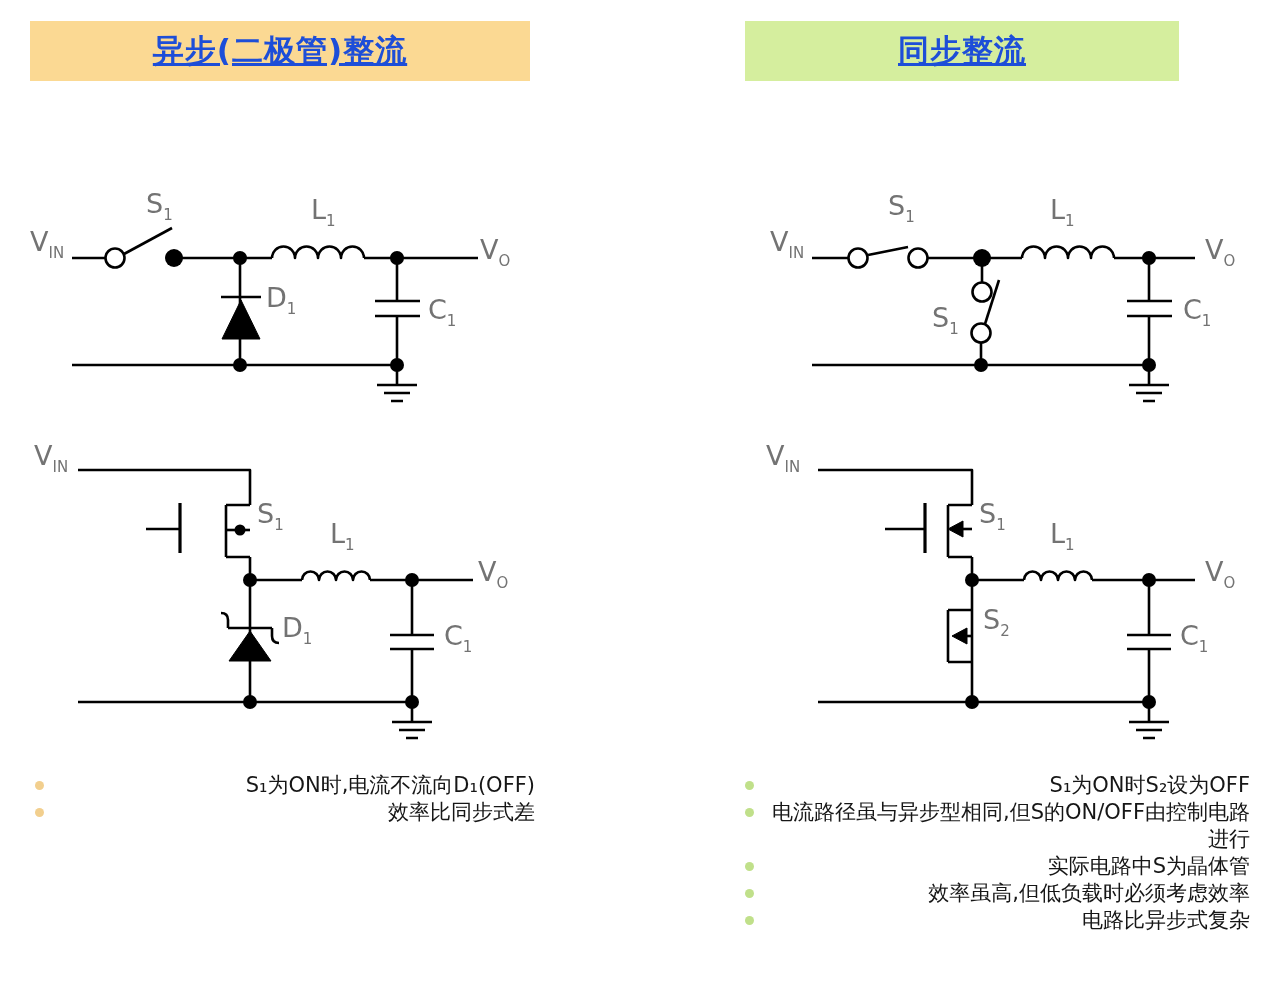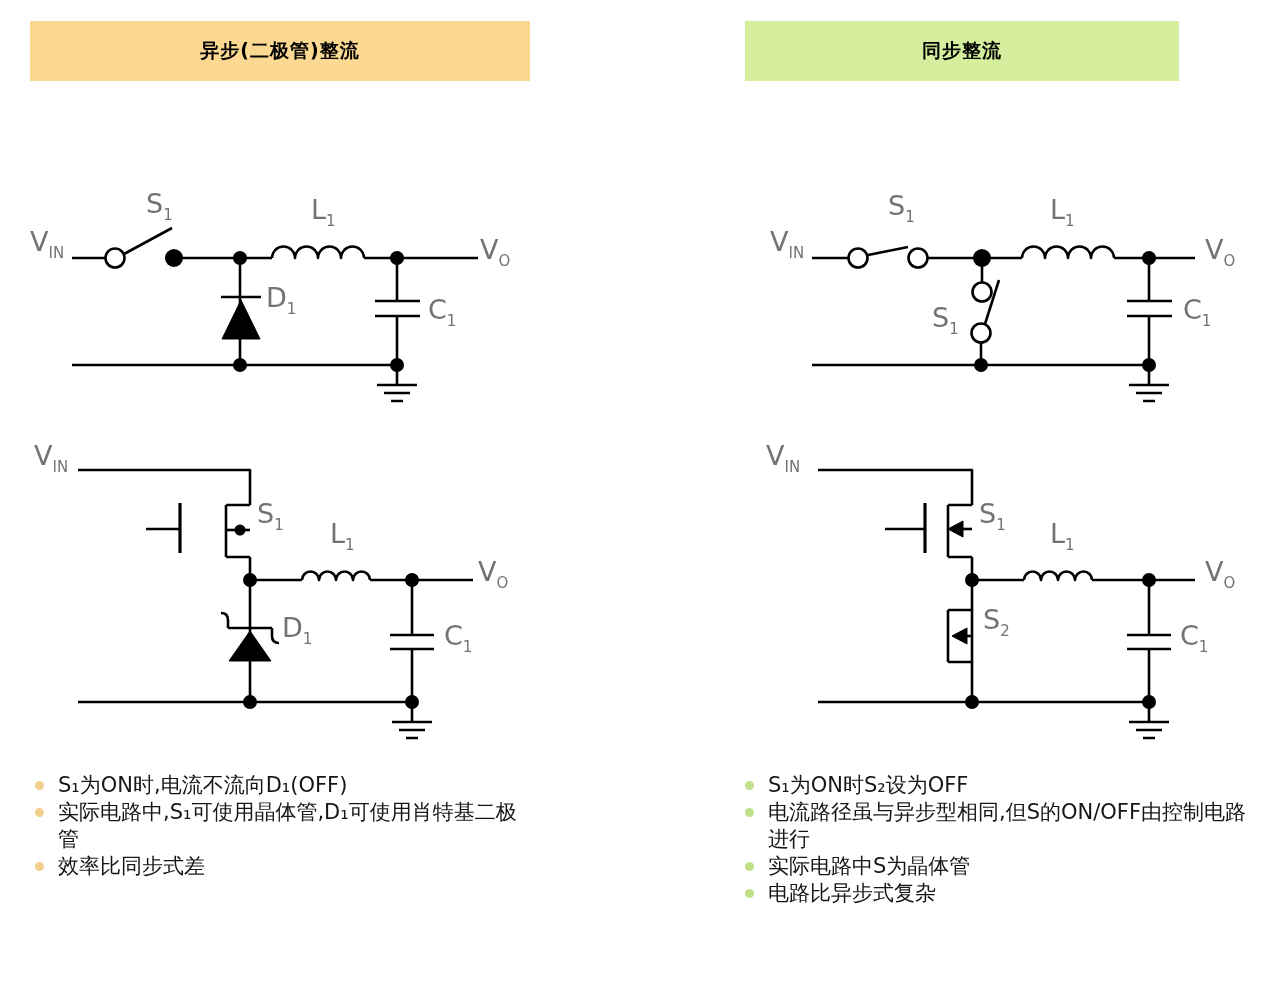--- a/index.html
+++ b/index.html
@@ -7,37 +7,37 @@
     --right-header-bg:#D5EE9E;
     --left-bullet:#F2CF8E;
     --right-bullet:#C0E08A;
     --ink:#111111;
   }
   html,body{margin:0;padding:0;background:#ffffff;}
   body{font-family:"DejaVu Sans",sans-serif;color:var(--ink);}
   #canvas{position:relative;width:1279px;height:996px;background:#ffffff;overflow:hidden;}
 
   .hdr{position:absolute;display:flex;align-items:center;justify-content:center;
-       font-size:19px;font-weight:bold;letter-spacing:1px;color:#000000;}
+       font-size:31px;font-weight:bold;letter-spacing:1px;color:#1d4ed8;text-decoration:underline;}
   .hdr.left{left:30px;top:21px;width:500px;height:60px;background:var(--left-header-bg);}
   .hdr.right{left:745px;top:21px;width:434px;height:60px;background:var(--right-header-bg);}
 
   #wires{position:absolute;left:0;top:0;}
   #wires path,#wires line{stroke:#000;stroke-width:2.6;fill:none;stroke-linecap:butt;stroke-linejoin:round;}
   #wires .thick{stroke-width:3.2;}
   #wires circle.node{fill:#000;stroke:none;}
   #wires circle.contact{fill:#fff;stroke:#000;stroke-width:2.6;}
   #wires polygon.solid{fill:#000;stroke:#000;stroke-width:1;}
 
   .clabel{position:absolute;font-size:27px;color:#737373;line-height:1;white-space:nowrap;}
   .clabel .sub{font-size:15px;vertical-align:-7px;}
 
   .notes{position:absolute;font-size:21px;line-height:27px;color:#161616;}
   .notes ul{list-style:none;margin:0;padding:0;}
-  .notes li{position:relative;padding-left:23px;margin:0;}
+  .notes li{position:relative;padding-left:23px;margin:0;text-align:right;}
   .notes .dot{position:absolute;left:0;top:9px;width:9px;height:9px;border-radius:50%;}
   .notes.left-col .dot{background:var(--left-bullet);}
   .notes.right-col .dot{background:var(--right-bullet);}
 </style>
 </head>
 <body>
 
 <div id="canvas">
 
   <div class="hdr left">异步(二极管)整流</div>
@@ -199,27 +199,27 @@
   <div class="clabel" style="left:766px;top:442px"><span>V</span><span class="sub">IN</span></div>
   <div class="clabel" style="left:979px;top:500px"><span>S</span><span class="sub">1</span></div>
   <div class="clabel" style="left:983px;top:606px"><span>S</span><span class="sub">2</span></div>
   <div class="clabel" style="left:1050px;top:520px"><span>L</span><span class="sub">1</span></div>
   <div class="clabel" style="left:1205px;top:558px"><span>V</span><span class="sub">O</span></div>
   <div class="clabel" style="left:1180px;top:622px"><span>C</span><span class="sub">1</span></div>
 
   <div class="notes left-col" style="left:35px;top:772px;width:500px">
     <ul>
       <li><span class="dot"></span><span>S₁为ON时,电流不流向D₁(OFF)</span></li>
-      <li><span class="dot"></span><span>实际电路中,S₁可使用晶体管,D₁可使用肖特基二极管</span></li>
       <li><span class="dot"></span><span>效率比同步式差</span></li>
     </ul>
   </div>
 
   <div class="notes right-col" style="left:745px;top:772px;width:505px">
     <ul>
       <li><span class="dot"></span><span>S₁为ON时S₂设为OFF</span></li>
       <li><span class="dot"></span><span>电流路径虽与异步型相同,但S的ON/OFF由控制电路进行</span></li>
       <li><span class="dot"></span><span>实际电路中S为晶体管</span></li>
+      <li><span class="dot"></span><span>效率虽高,但低负载时必须考虑效率</span></li>
       <li><span class="dot"></span><span>电路比异步式复杂</span></li>
     </ul>
   </div>
 
 </div>
 
 </body></html>

